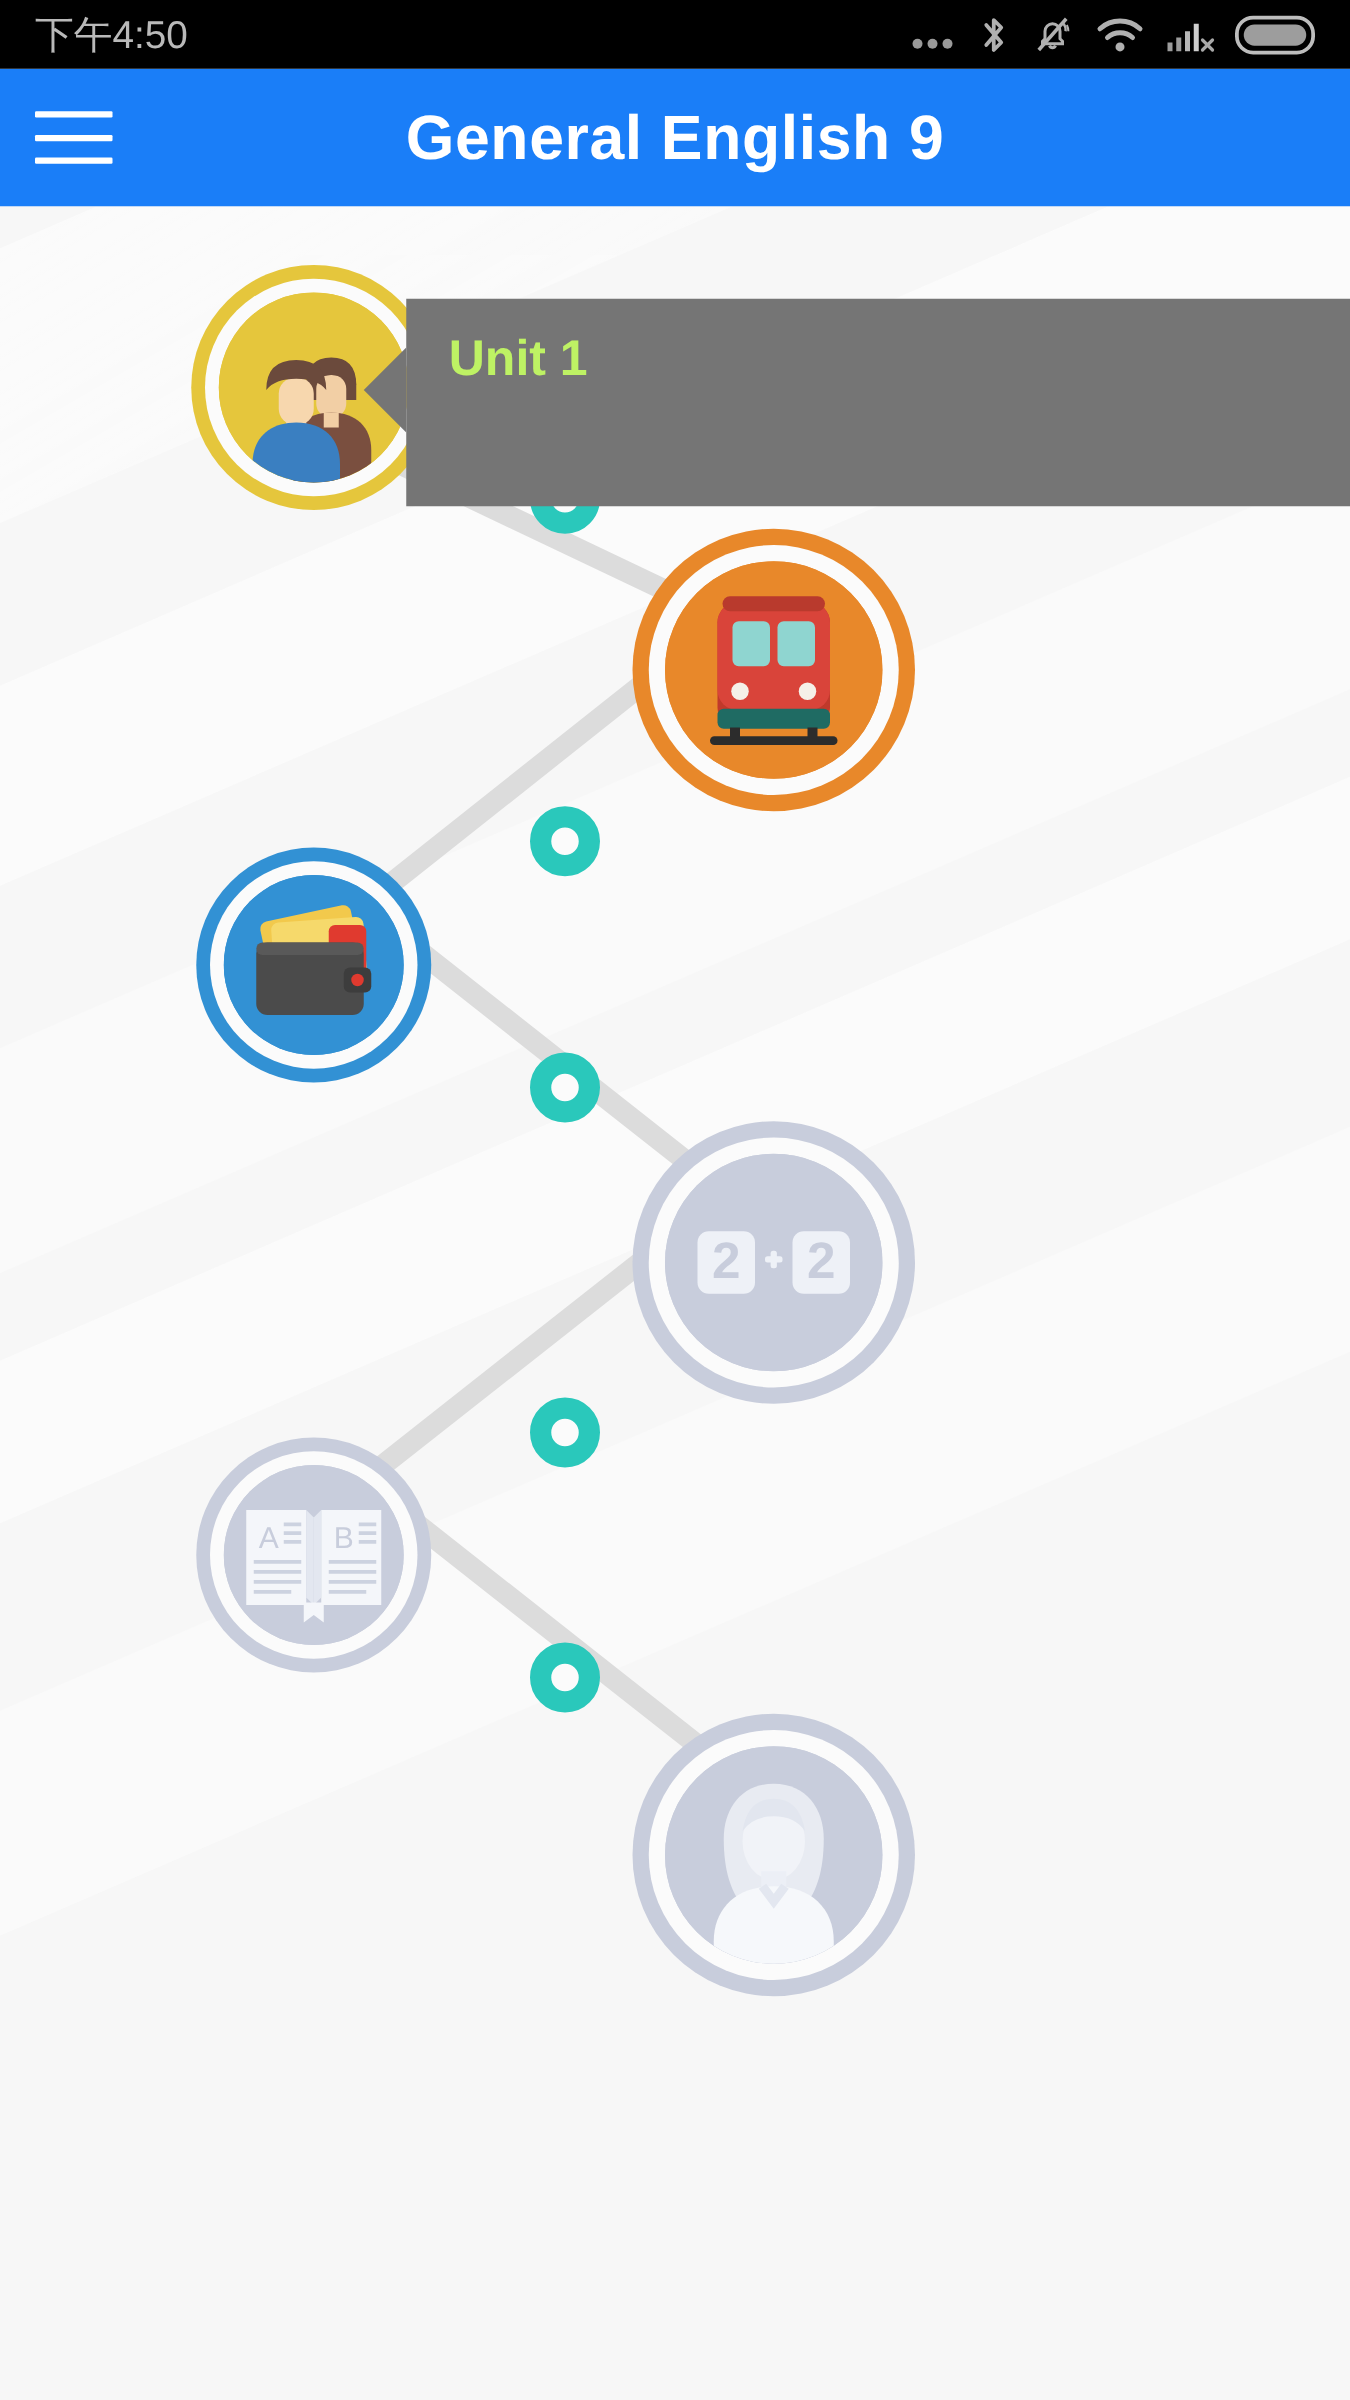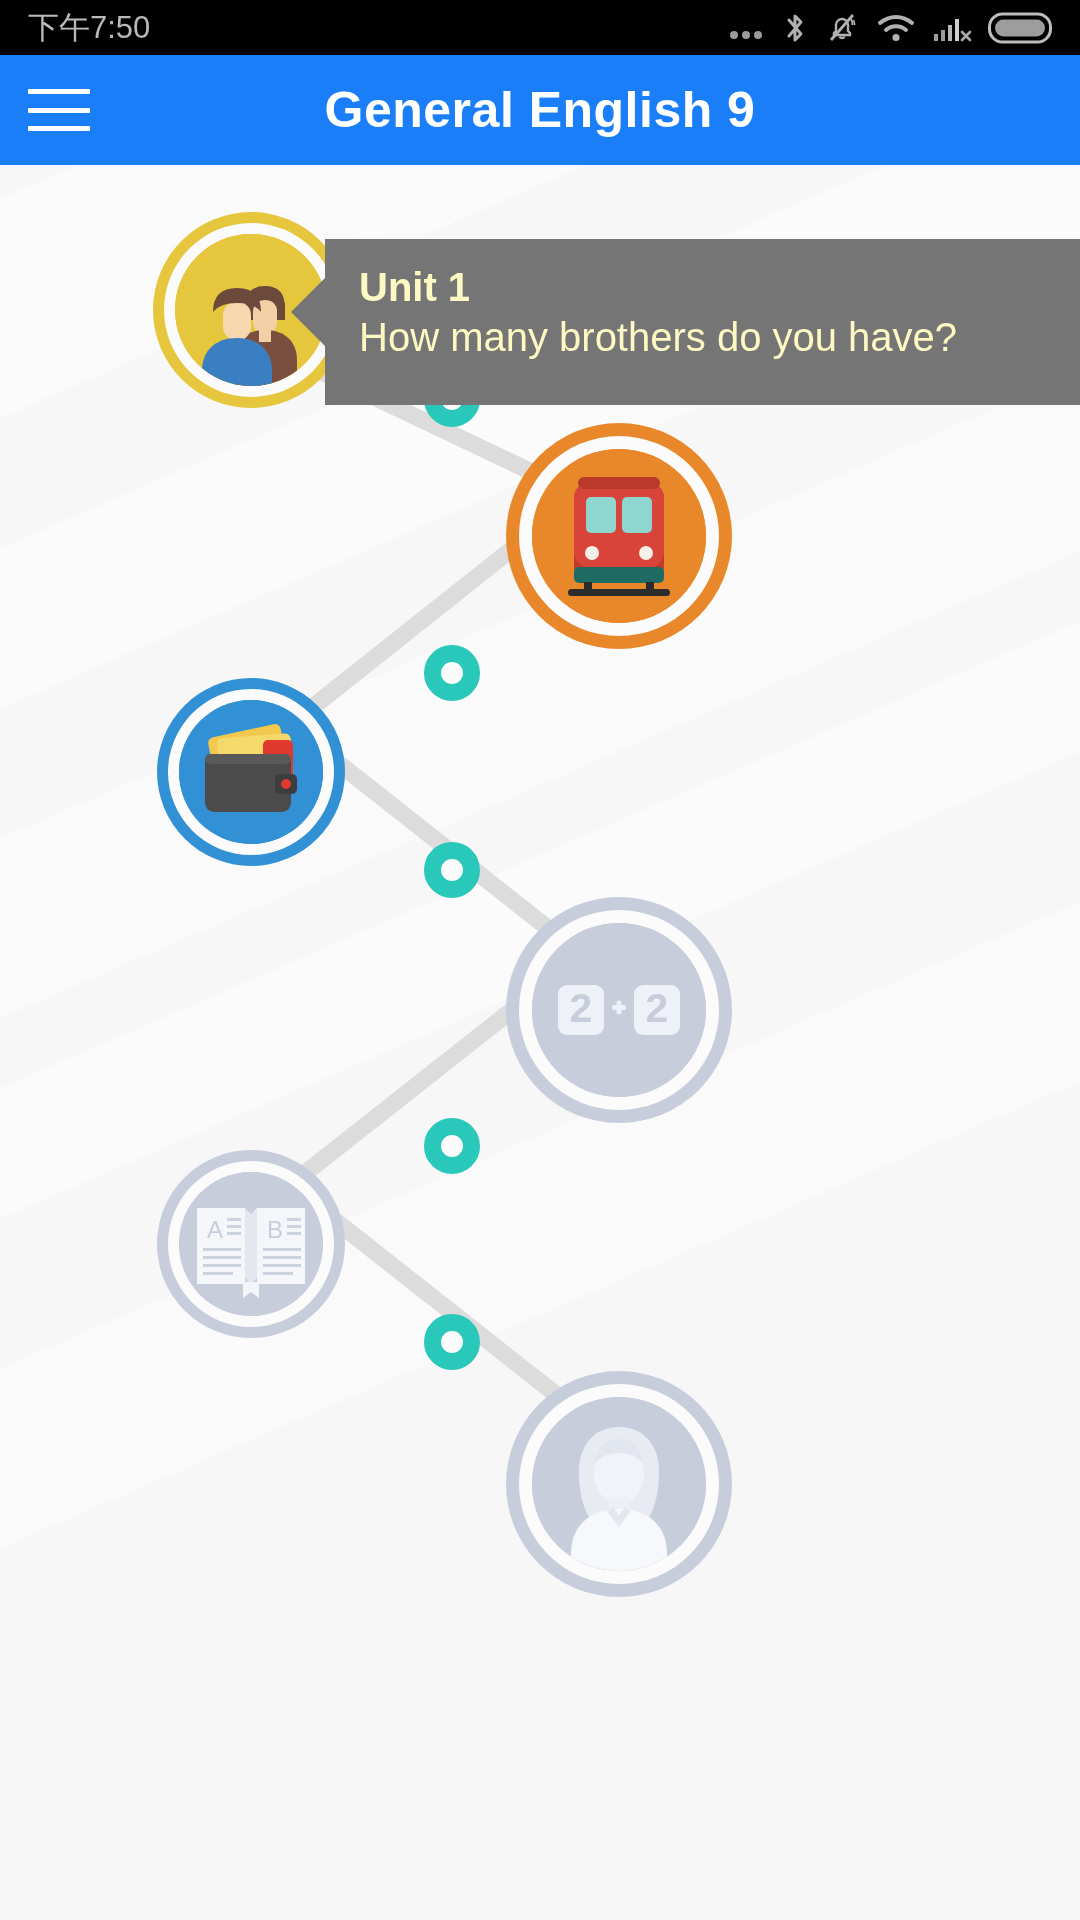--- a/index.html
+++ b/index.html
@@ -53,41 +53,41 @@
   }
 
   
   .dot{
     position:absolute;border-radius:50%;box-sizing:border-box;
     border:17px solid #2ac8bb;background:#fbfbfb;cursor:pointer;
   }
 
   
   .tooltip{
-    position:absolute;background:#757575;color:#fef9c3;
+    position:absolute;background:#757575;color:#bef264;
     box-sizing:border-box;z-index:20;
     padding:26px 30px 26px 34px;
   }
   .tooltip .t1{font-size:40px;font-weight:bold;line-height:1.12;}
   .tooltip .t2{font-size:40px;font-weight:normal;line-height:1.18;margin-top:4px;white-space:nowrap;}
   .tooltip-arrow{
     position:absolute;z-index:19;
     width:0;height:0;
     border-top:34px solid transparent;
     border-bottom:34px solid transparent;
     border-right:34px solid #757575;
   }
 </style>
 </head>
 <body>
 
 <div class="phone">
 
   <div class="statusbar">
-    <div class="status-time">下午7:50</div>
+    <div class="status-time">下午4:50</div>
     <div class="status-icons">
 
       <svg class="si" width="40" height="30" viewBox="0 0 40 30">
         <circle cx="8" cy="22" r="4" fill="#9a9a9a"></circle>
         <circle cx="20" cy="22" r="4" fill="#9a9a9a"></circle>
         <circle cx="32" cy="22" r="4" fill="#9a9a9a"></circle>
       </svg>
 
       <svg class="si" width="26" height="36" viewBox="0 0 26 36">
         <path d="M7 10 L19 24 L13 30 L13 6 L19 12 L7 26" fill="none" stroke="#b0b0b0" stroke-width="3" stroke-linecap="round" stroke-linejoin="round"></path>
@@ -187,21 +187,20 @@
               <path d="M76 100 c-22 0 -35 13 -35 33 v31 h70 v-31 c0 -20 -13 -33 -35 -33z" fill="#3a7fc1"></path>
             </g>
           </g>
         </svg>
       </div>
     </div>
 
     <div class="tooltip-arrow" style="left:291px;top:113px;"></div>
     <div class="tooltip" style="left:325px;top:74px;width:755px;height:166px;">
       <div class="t1">Unit 1</div>
-      <div class="t2">How many brothers do you have?</div>
     </div>
 
     <div class="dot" style="left:424px;top:206px;width:56px;height:56px;"></div>
 
     <div class="node" style="left:506px;top:258px;width:226px;height:226px;background:#e8882a;">
       <div class="inner" style="left:13px;top:13px;width:200px;height:200px;background:#fbfbfb;">
         <div style="position:absolute;left:13px;top:13px;width:174px;height:174px;border-radius:50%;background:#e8882a;"></div>
         <svg style="position:absolute;left:13px;top:13px;" width="174" height="174" viewBox="0 0 174 174">
           <defs>
               <clipPath id="c2">

